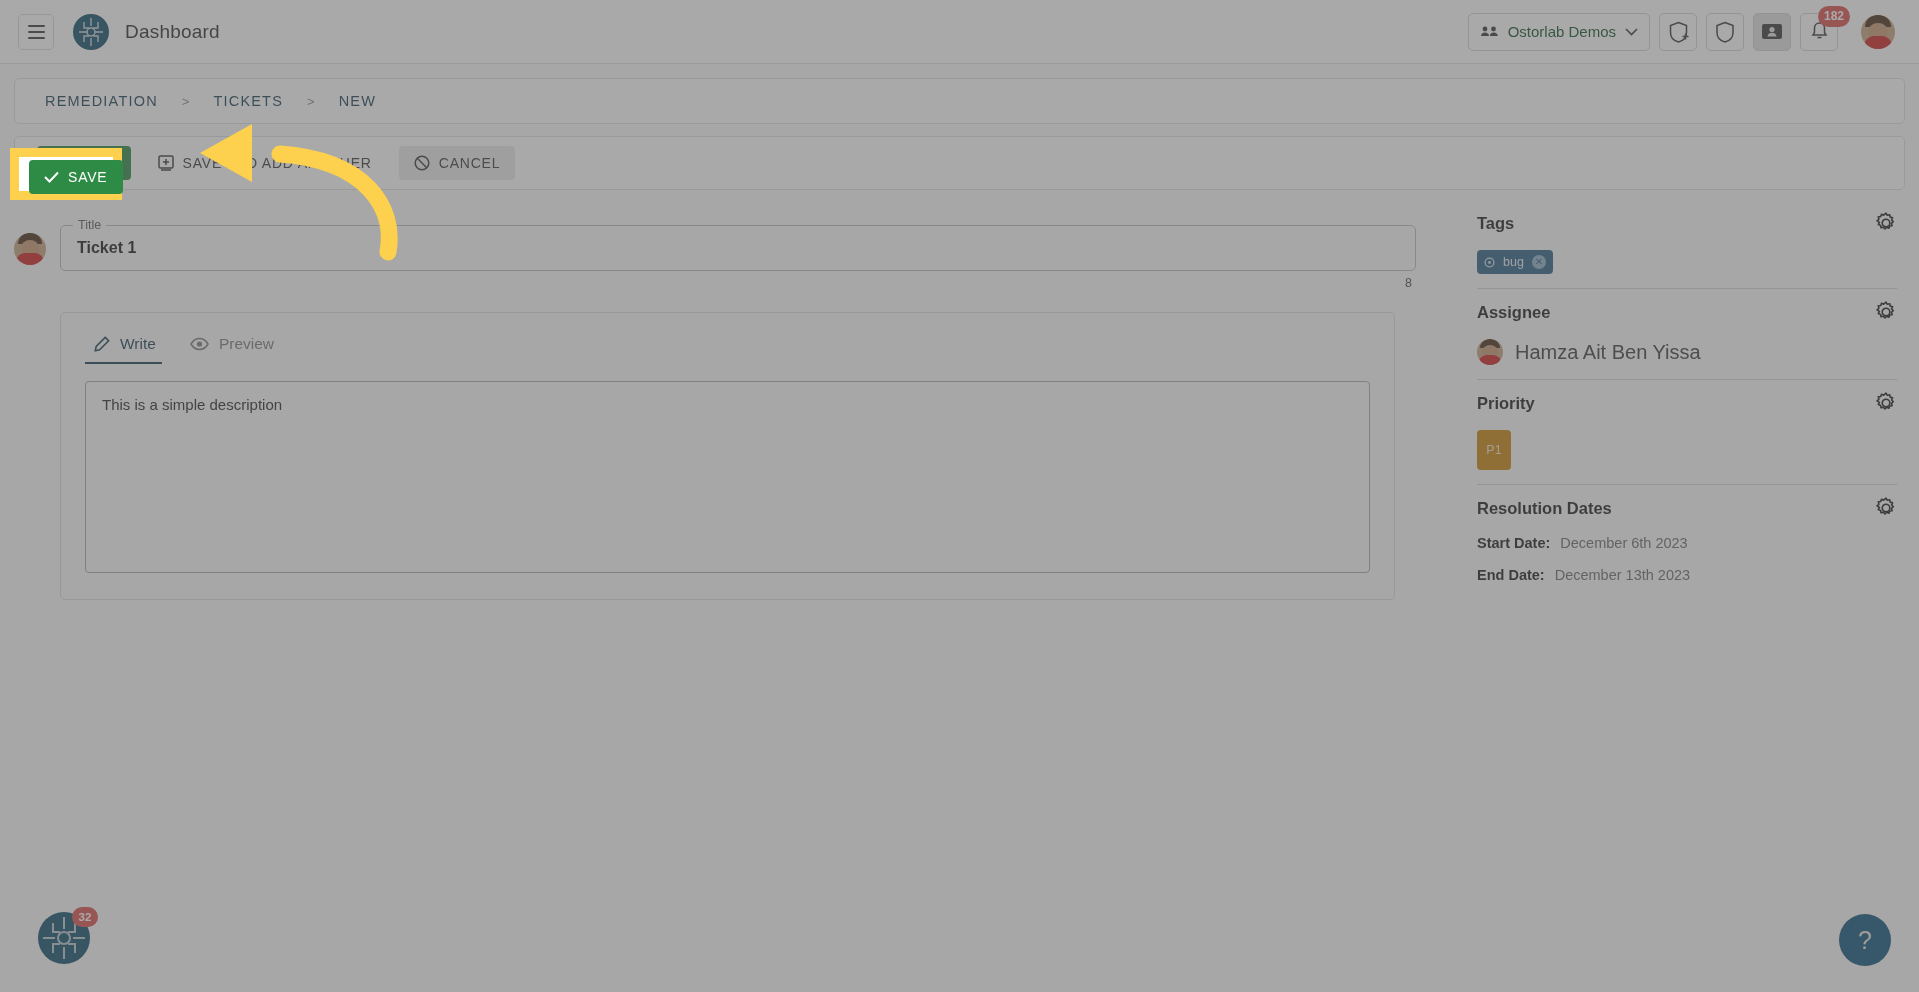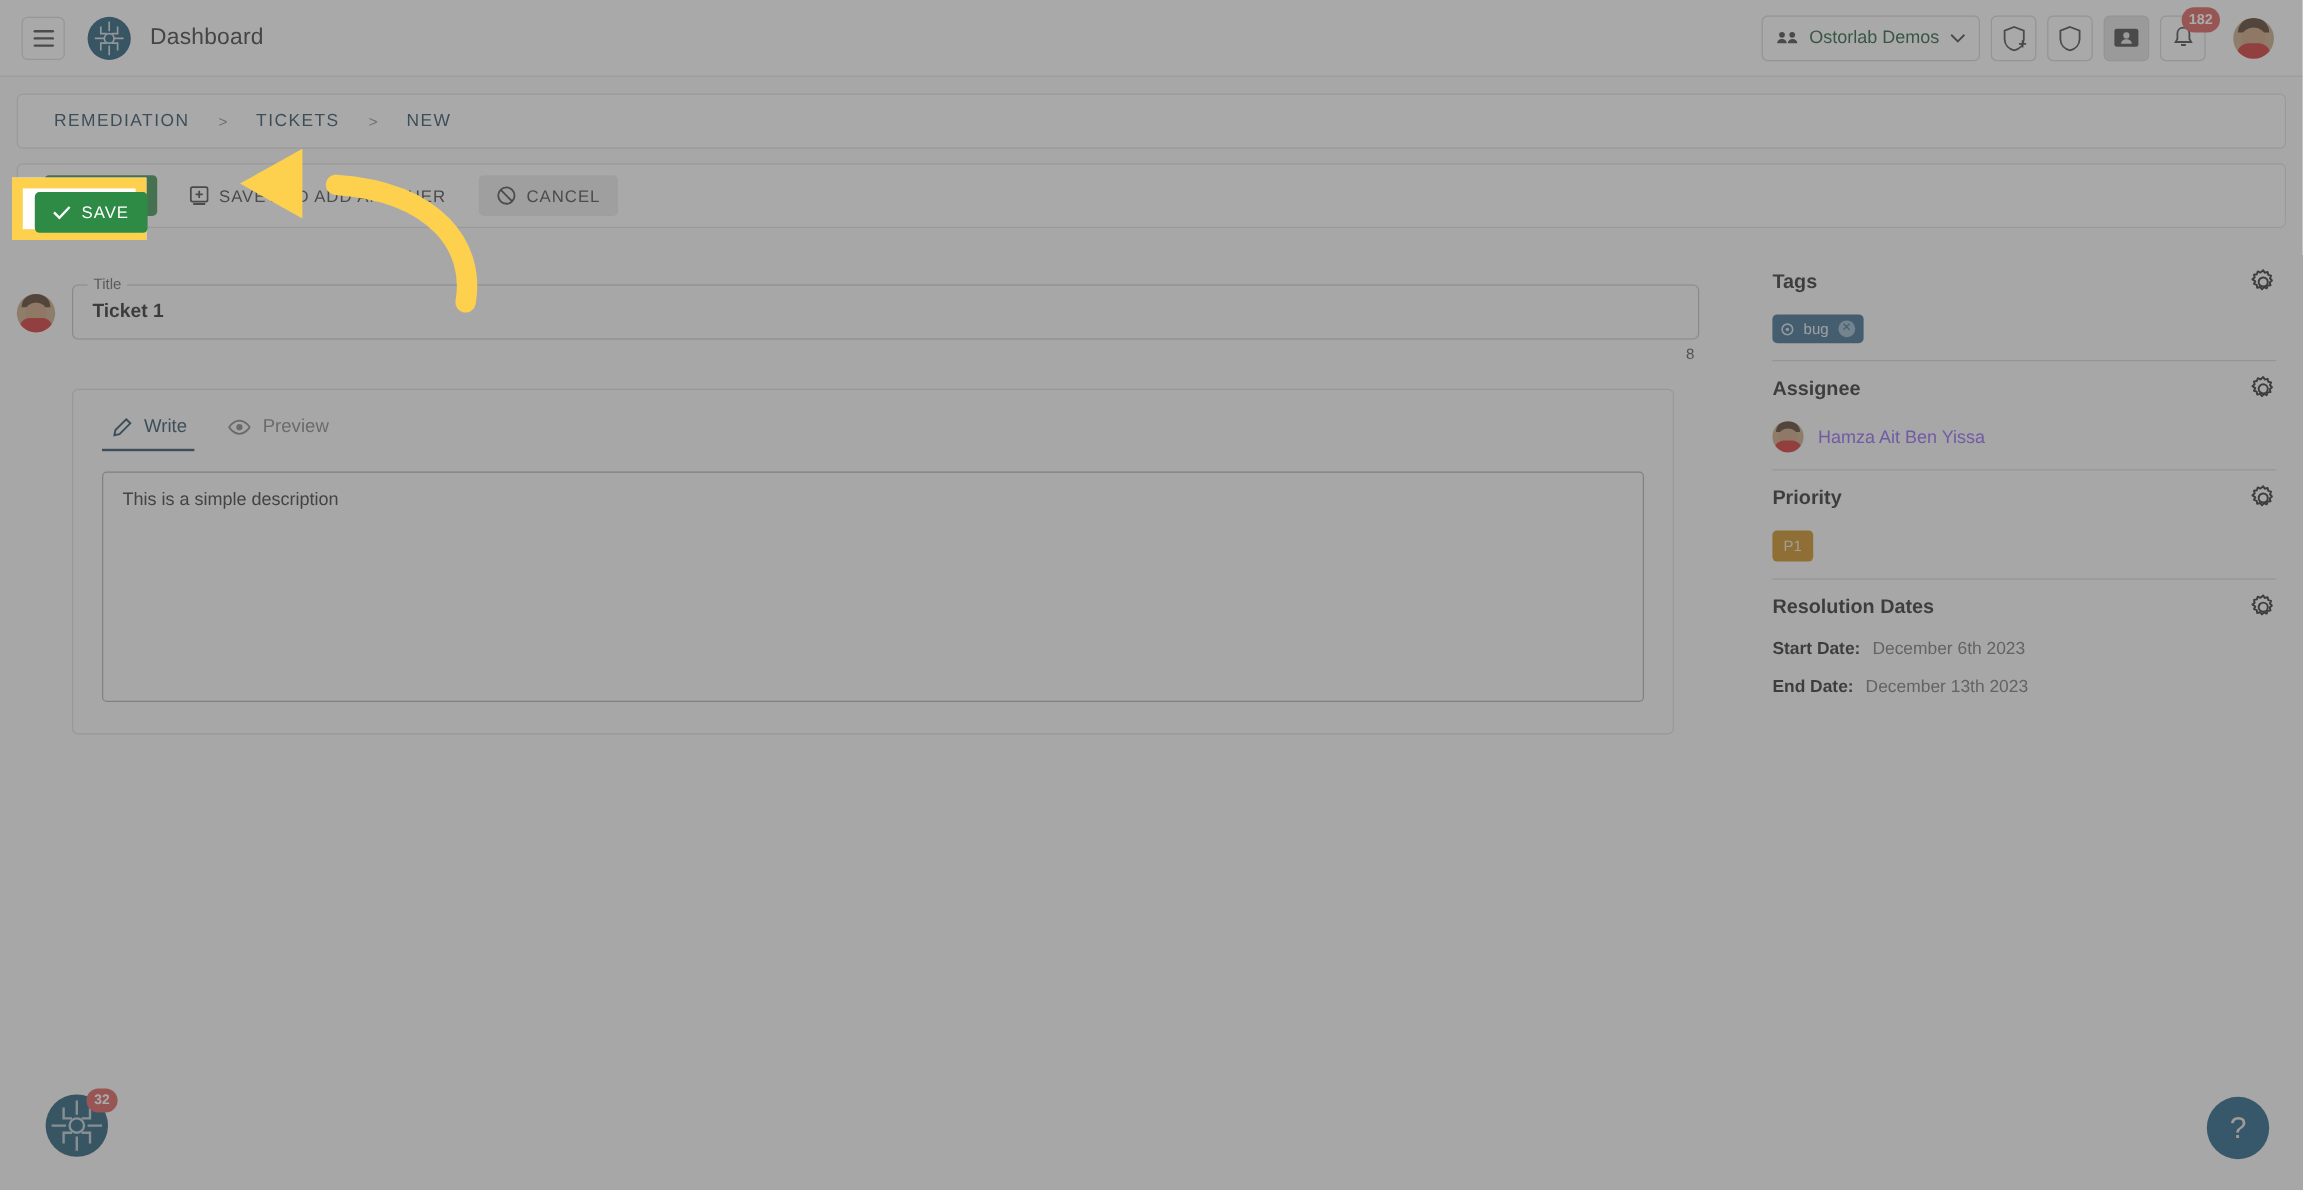--- a/index.html
+++ b/index.html
@@ -120,21 +120,21 @@
     display: inline-flex; align-items: center; gap: 9px;
     padding: 0 15px; font-size: 14px; letter-spacing: .8px;
     cursor: pointer; font-family: inherit;
   }
   .btn-save { background: #2e8b45; color: #fff; }
   .btn-plain { background: transparent; color: #3b3b3b; }
   .btn-cancel { background: #ebebeb; color: #3b3b3b; }
 
   
   .main {
-    position: absolute; top: 212px; left: 14px;
+    position: absolute; top: 200px; left: 14px;
     width: 1891px; height: 470px;
     z-index: 5;
   }
   .left-col {
     position: absolute; left: 0; top: 25px;
     width: 1402px;
   }
   .row-with-avatar { display: flex; align-items: flex-start; gap: 14px; }
   .small-avatar {
     width: 32px; height: 32px; border-radius: 50%;
@@ -211,24 +211,24 @@
     background: #2d6288; border-radius: 4px;
     color: #e8eef3; font-size: 12.5px; justify-content: space-between;
   }
   .chip-x {
     width: 14px; height: 14px; border-radius: 50%;
     background: #90b2c9; color: #2d6288;
     display: inline-flex; align-items: center; justify-content: center;
     font-size: 10px; line-height: 1; cursor: pointer;
   }
   .assignee-row { display: flex; align-items: center; gap: 12px; }
-  .assignee-name { font-size: 15px; color: #8b5cf6; }
+  .assignee-name { font-size: 20px; color: #404040; }
   .prio-badge {
     display: inline-flex; align-items: center; justify-content: center;
-    width: 34px; height: 26px; border-radius: 4px;
+    width: 34px; height: 40px; border-radius: 4px;
     background: #c8860d; color: #f2e6d0; font-size: 12.5px;
   }
   .date-row { display: flex; align-items: baseline; gap: 10px; margin-bottom: 16px; }
   .date-label { font-size: 14.5px; color: #1e1e1e; font-weight: 700; }
   .date-value { font-size: 14.5px; color: #6d6d6d; }
 
   
   .bottom-logo {
     position: absolute; left: 38px; bottom: 28px;
     width: 52px; height: 52px; border-radius: 50%;

